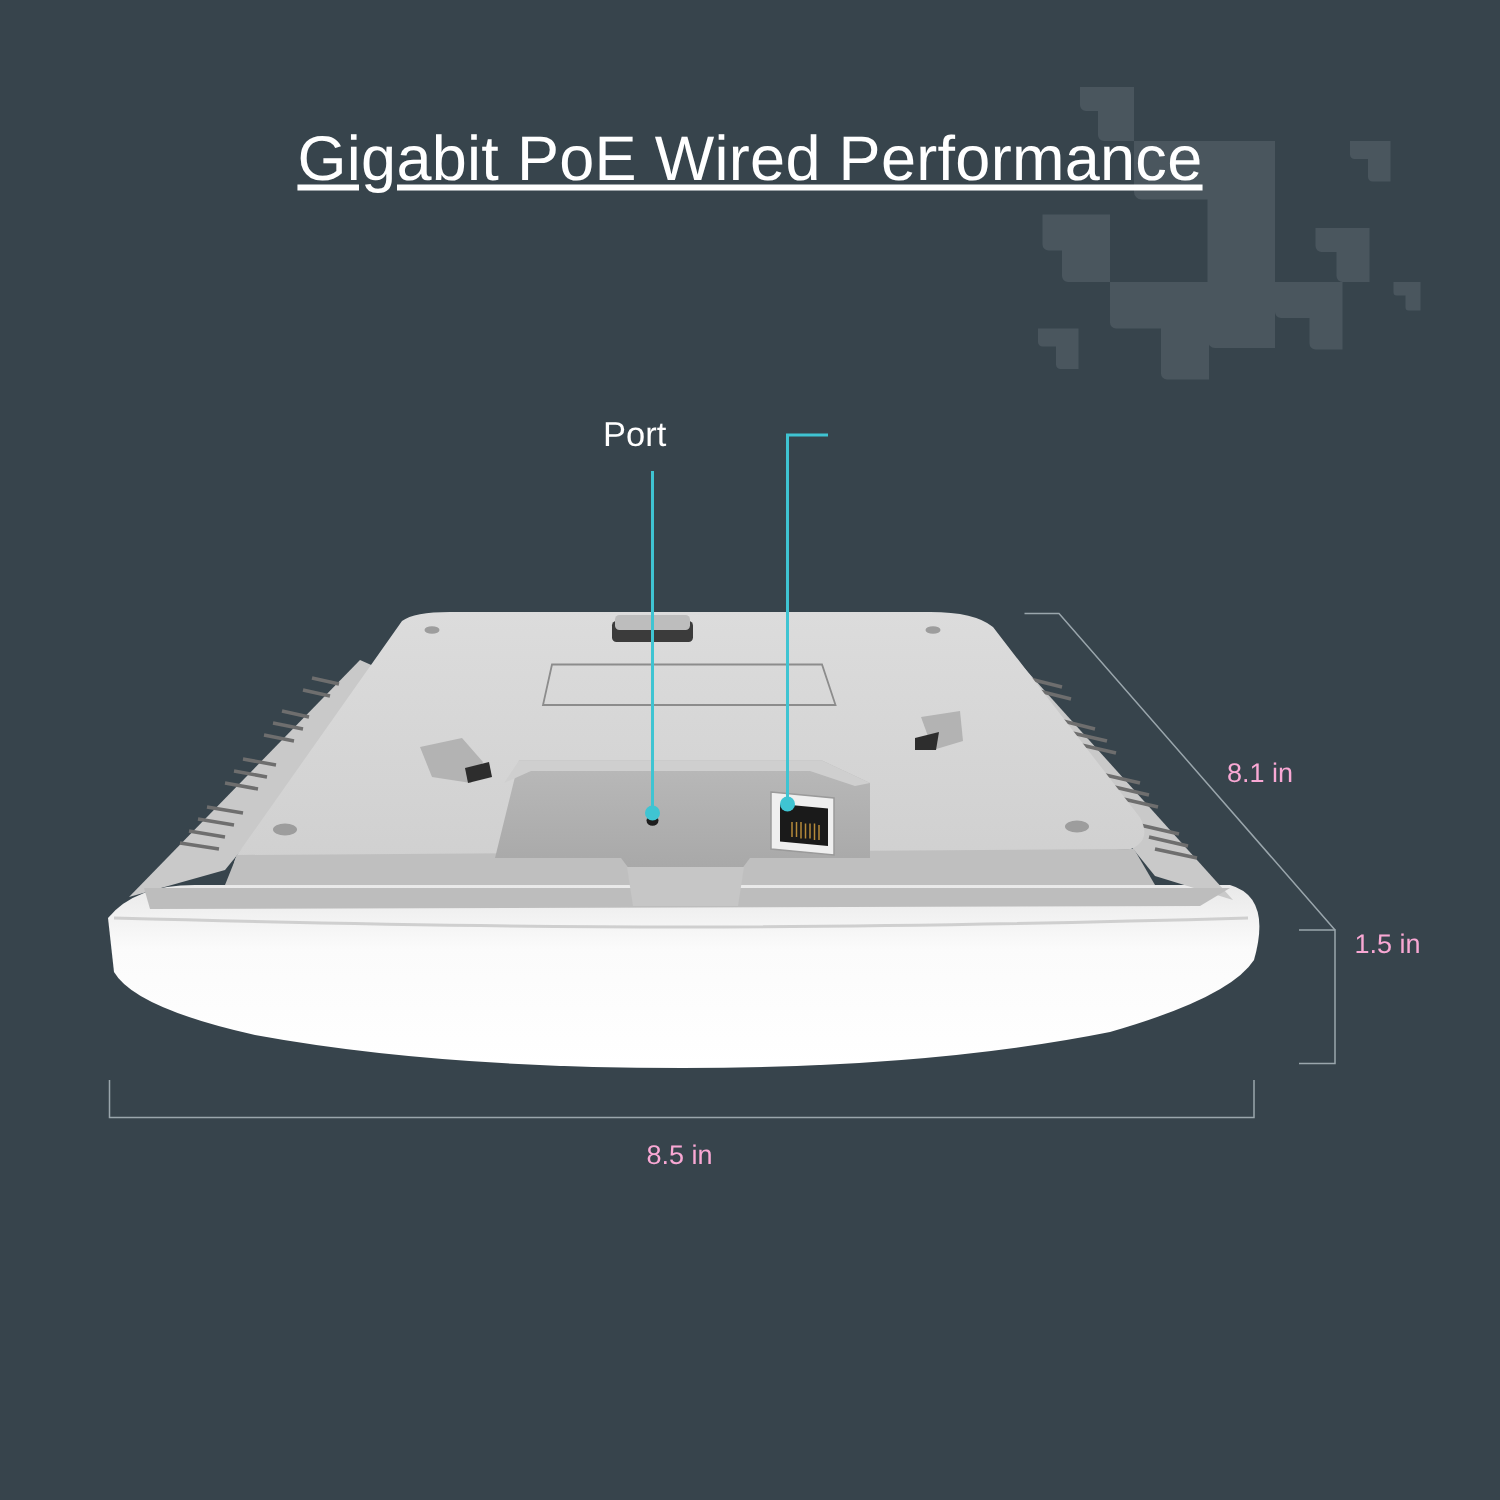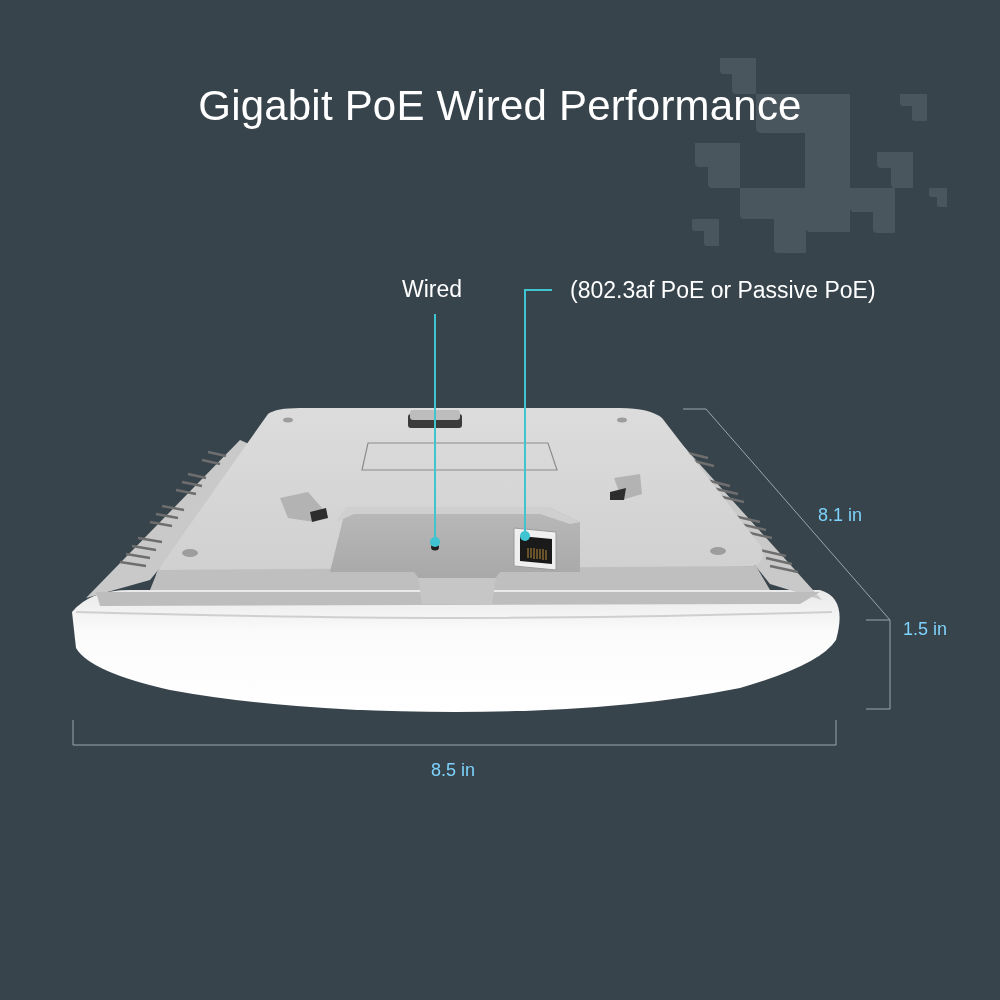--- a/index.html
+++ b/index.html
@@ -7,23 +7,24 @@
     width: 1000px; height: 1000px; overflow: hidden;
     background: #37444c;
     font-family: "Liberation Sans", "DejaVu Sans", sans-serif;
     color: #ffffff;
     position: relative;
   }
   .title {
     position: absolute; left: 0; width: 1000px; top: 82px;
     text-align: center; font-size: 42px; font-weight: 500; letter-spacing: 0.2px;
     z-index: 3;
+    text-decoration: underline;
   }
   .label { position: absolute; font-size: 23px; line-height: 32px; z-index: 3; }
-  .dim { position: absolute; font-size: 18px; z-index: 3; color: #7dd3fc; text-align: center; }
+  .dim { position: absolute; font-size: 18px; z-index: 3; color: #f9a8d4; text-align: center; }
   svg { position: absolute; left: 0; top: 0; }
 </style>
 </head>
 <body>
 
 <svg width="1000" height="1000" viewBox="0 0 1000 1000" style="z-index:1">
   <g fill="#4a565e">
     <path d="M720 58 h36 v36 h-20 a4 4 0 0 1 -4 -4 v-16 h-8 a4 4 0 0 1 -4 -4z"></path>
     <path d="M756 94 h94 v138 h-40 a5 5 0 0 1 -5 -5 v-94 h-44 a5 5 0 0 1 -5 -5z"></path>
     <path d="M900 94 h27 v27 h-12 a3 3 0 0 1 -3 -3 v-12 h-9 a3 3 0 0 1 -3 -3z"></path>
@@ -136,20 +137,19 @@
 
   <g stroke="#9aa6ac" stroke-width="1" fill="none">
     <polyline points="683,409 706,409 890,620"></polyline>
     <polyline points="866,620 890,620 890,709 866,709"></polyline>
     <polyline points="73,720 73,745 836,745 836,720"></polyline>
   </g>
 </svg>
 
 <div class="title">Gigabit PoE Wired Performance</div>
 
-<div class="label" style="left:402px; top:273px;">Wired</div>
+<div class="label" style="left:402px; top:273px;">Port</div>
 <div class="label" style="left:570px; top:274px;">
-  <div>(802.3af PoE or Passive PoE)</div>
 </div>
 
 <div class="dim" style="left:818px; top:505px;">8.1 in</div>
 <div class="dim" style="left:903px; top:619px;">1.5 in</div>
 <div class="dim" style="left:431px; top:760px;">8.5 in</div>
 
 </body></html>

